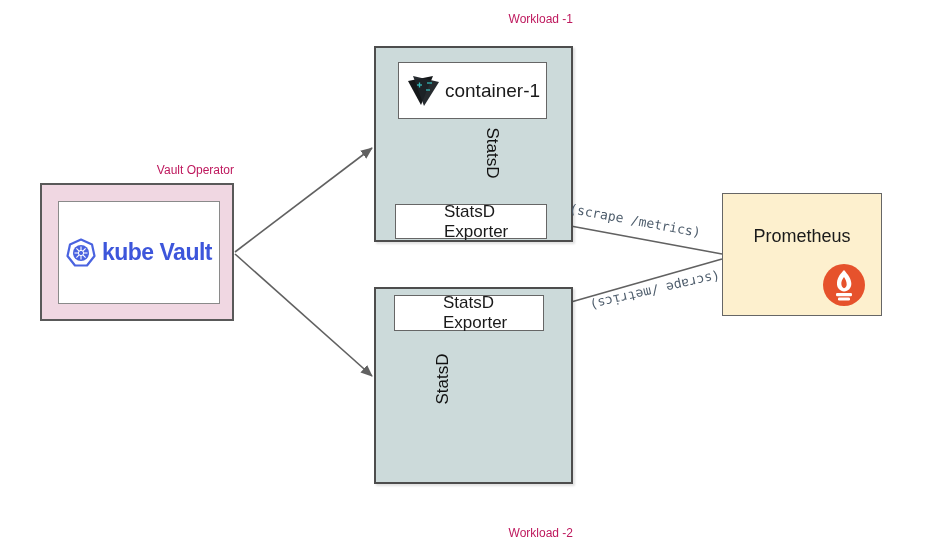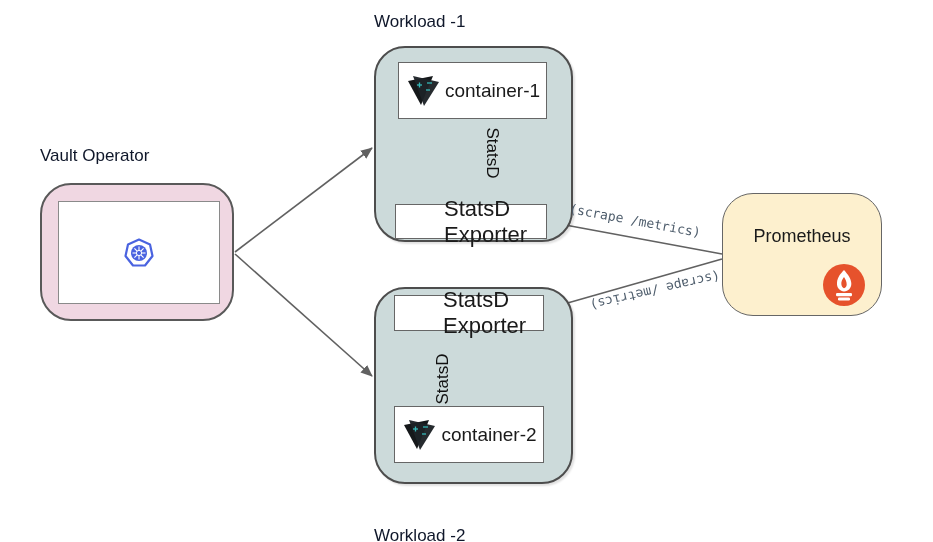--- a/index.html
+++ b/index.html
@@ -1,29 +1,29 @@
 <!DOCTYPE html>
 <html><head>
 <meta charset="utf-8">
 <style>
   html,body{margin:0;padding:0;background:#ffffff;}
   #canvas{
     position:relative;width:933px;height:542px;background:#ffffff;overflow:hidden;
     font-family:"Liberation Sans", sans-serif;color:#1a1a1a;
   }
   .abs{position:absolute;}
-  .node-title{font-size:17px;text-align:left;color:#0f172a;}
-  .box{position:absolute;box-sizing:border-box;border-radius:31px;}
+  .node-title{font-size:12px;text-align:right;color:#be185d;}
+  .box{position:absolute;box-sizing:border-box;}
   .vault-outer{background:#f0d7e2;border:2px solid #595959;}
   .vault-inner{background:#ffffff;border:1px solid #8a8a8a;display:flex;align-items:center;justify-content:center;gap:6px;}
   .kube-vault-text{font-size:23px;font-weight:bold;color:#3d56db;letter-spacing:-0.5px;}
   .workload{background:#ccdada;border:2px solid #4d4d4d;box-shadow:2px 2px 2px rgba(0,0,0,0.12);}
   .white-box{background:#ffffff;border:1px solid #666;display:flex;align-items:center;justify-content:center;box-sizing:border-box;}
   .container-box{gap:4px;font-size:19px;}
-  .exporter-box{font-size:22px;padding-left:48px;}
+  .exporter-box{font-size:17px;padding-left:48px;}
   .prometheus{background:#fdf0ce;border:1px solid #666;text-align:center;font-size:18px;line-height:1.4;padding-top:30px;box-sizing:border-box;}
   .statsd-label{font-size:17px;color:#111;text-align:center;width:60px;}
   .scrape-label{font-family:"DejaVu Sans Mono", monospace;font-size:13px;color:#4e5d6c;white-space:nowrap;text-align:center;width:140px;}
   svg{display:block;}
   #edge-layer{position:absolute;left:0;top:0;pointer-events:none;}
 </style>
 </head>
 <body>
 
 <div id="canvas">
@@ -37,37 +37,38 @@
     <g stroke="#616161" stroke-width="1.6" fill="none">
       <path d="M235,252 L372,148" marker-end="url(#arrow)"></path>
       <path d="M235,254 L372,376" marker-end="url(#arrow)"></path>
       <path d="M722,254 L549,222" marker-end="url(#arrow)"></path>
       <path d="M722,259 L550,308" marker-end="url(#arrow)"></path>
       <path d="M471,117 L471,197" marker-end="url(#arrow)"></path>
       <path d="M467,404 L467,334" marker-end="url(#arrow)"></path>
     </g>
   </svg>
 
-  <div class="abs node-title" style="left:40px;top:146px;width:194px;">Vault Operator</div>
+  <div class="abs node-title" style="left:40px;top:163px;width:194px;">Vault Operator</div>
 
   <div class="box vault-outer" style="left:40px;top:183px;width:194px;height:138px;">
     <div class="vault-inner abs" style="left:16px;top:16px;width:160px;height:101px;">
       <span>
         <svg width="30" height="30" viewBox="0 0 30 30">
           <polygon points="15,1.5 26,6.5 28.5,18 21,27.5 9,27.5 1.5,18 4,6.5" fill="#ffffff" stroke="#4a63e0" stroke-width="2.2" stroke-linejoin="round"></polygon>
           <circle cx="15" cy="15" r="8" fill="#4a63e0"></circle>
           <g stroke="#ffffff" stroke-width="1.1">
             <line x1="15" y1="8.5" x2="15" y2="21.5"></line>
             <line x1="8.5" y1="15" x2="21.5" y2="15"></line>
             <line x1="10.4" y1="10.4" x2="19.6" y2="19.6"></line>
             <line x1="19.6" y1="10.4" x2="10.4" y2="19.6"></line>
           </g>
           <circle cx="15" cy="15" r="2.6" fill="#4a63e0" stroke="#ffffff" stroke-width="1"></circle>
         </svg>
       </span>
+      <span class="kube-vault-text">kube Vault</span>
     </div>
   </div>
 
   <div class="abs node-title" style="left:374px;top:12px;width:199px;">Workload -1</div>
 
   <div class="box workload" style="left:374px;top:46px;width:199px;height:196px;">
     <div class="white-box container-box abs" style="left:22px;top:14px;width:149px;height:57px;">
       <span>
         <svg width="36" height="36" viewBox="0 0 36 36">
           <polygon points="3,8 28,3 16,32" fill="#15181a"></polygon>
@@ -84,35 +85,20 @@
     </div>
     <div class="white-box exporter-box abs" style="left:19px;top:156px;width:152px;height:35px;">
       <span>StatsD Exporter</span>
     </div>
   </div>
 
   <div class="box workload" style="left:374px;top:287px;width:199px;height:197px;">
     <div class="white-box exporter-box abs" style="left:18px;top:6px;width:150px;height:36px;">
       <span>StatsD Exporter</span>
     </div>
-    <div class="white-box container-box abs" style="left:18px;top:117px;width:150px;height:57px;">
-      <span>
-        <svg width="36" height="36" viewBox="0 0 36 36">
-          <polygon points="3,8 28,3 16,32" fill="#15181a"></polygon>
-          <polygon points="8,3 34,9 19,33" fill="#1d2226" opacity="0.96"></polygon>
-          <g stroke="#35b8b8" stroke-width="1.3">
-            <line x1="12" y1="12" x2="17" y2="12"></line>
-            <line x1="14.5" y1="9.5" x2="14.5" y2="14.5"></line>
-            <line x1="22" y1="10" x2="27" y2="10"></line>
-            <line x1="21" y1="17" x2="25" y2="17"></line>
-          </g>
-        </svg>
-      </span>
-      <span>container-2</span>
-    </div>
   </div>
 
   <div class="abs node-title" style="left:374px;top:508px;width:199px;margin-top:18px;">Workload -2</div>
 
   <div class="box prometheus" style="left:722px;top:193px;width:160px;height:123px;">
     <div>Prometheus</div>
     <div class="abs" style="right:16px;bottom:9px;width:42px;height:42px;">
       <svg width="42" height="42" viewBox="0 0 42 42">
         <circle cx="21" cy="21" r="21" fill="#e6522c"></circle>
         <path d="M21 6 C16.5 10.5 13.5 15 14 20.5 C14.4 24.5 17 27 21 27.5 C25.5 27 28.2 24.2 28.3 20 C28.4 14.8 24.5 10 21 6 Z" fill="#ffffff"></path>

